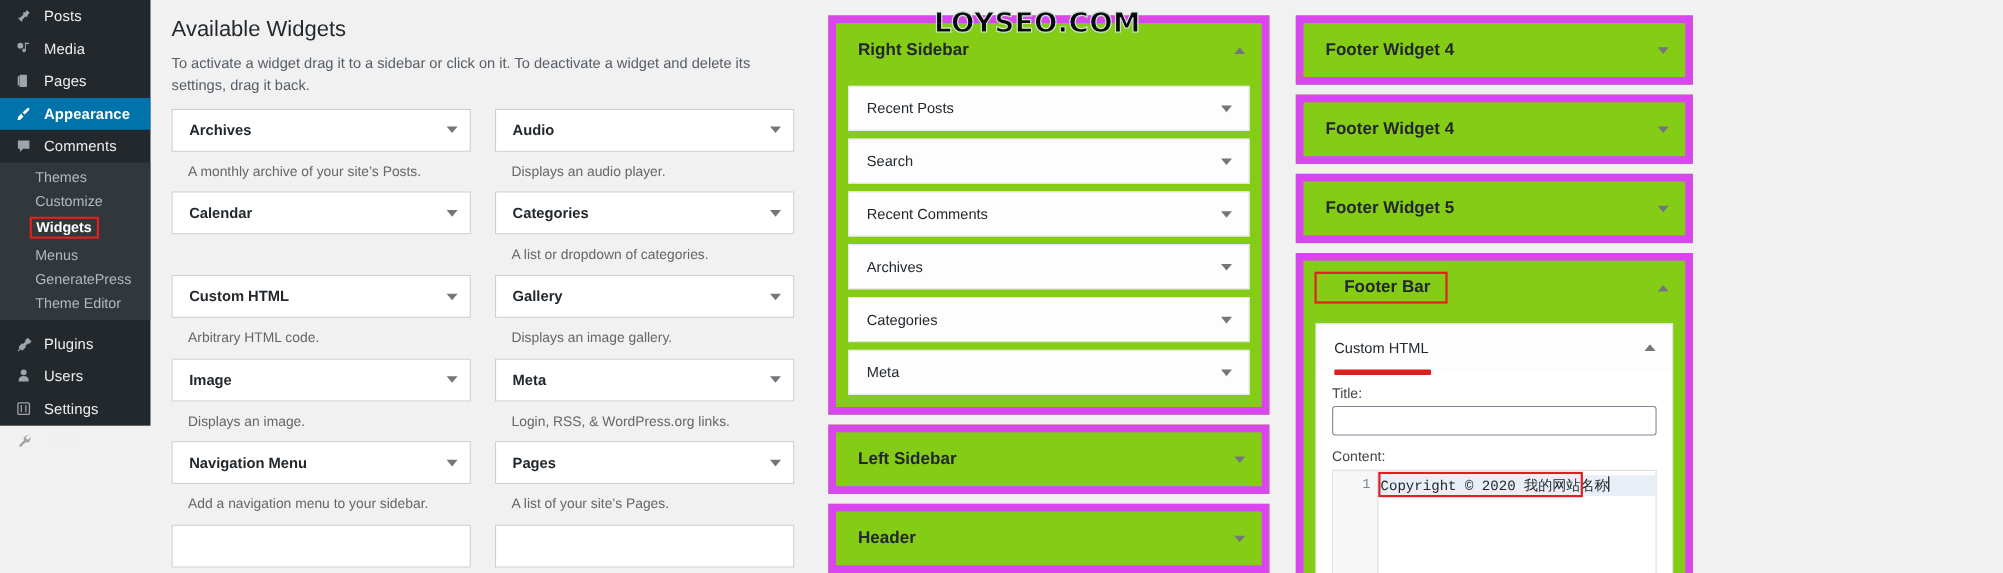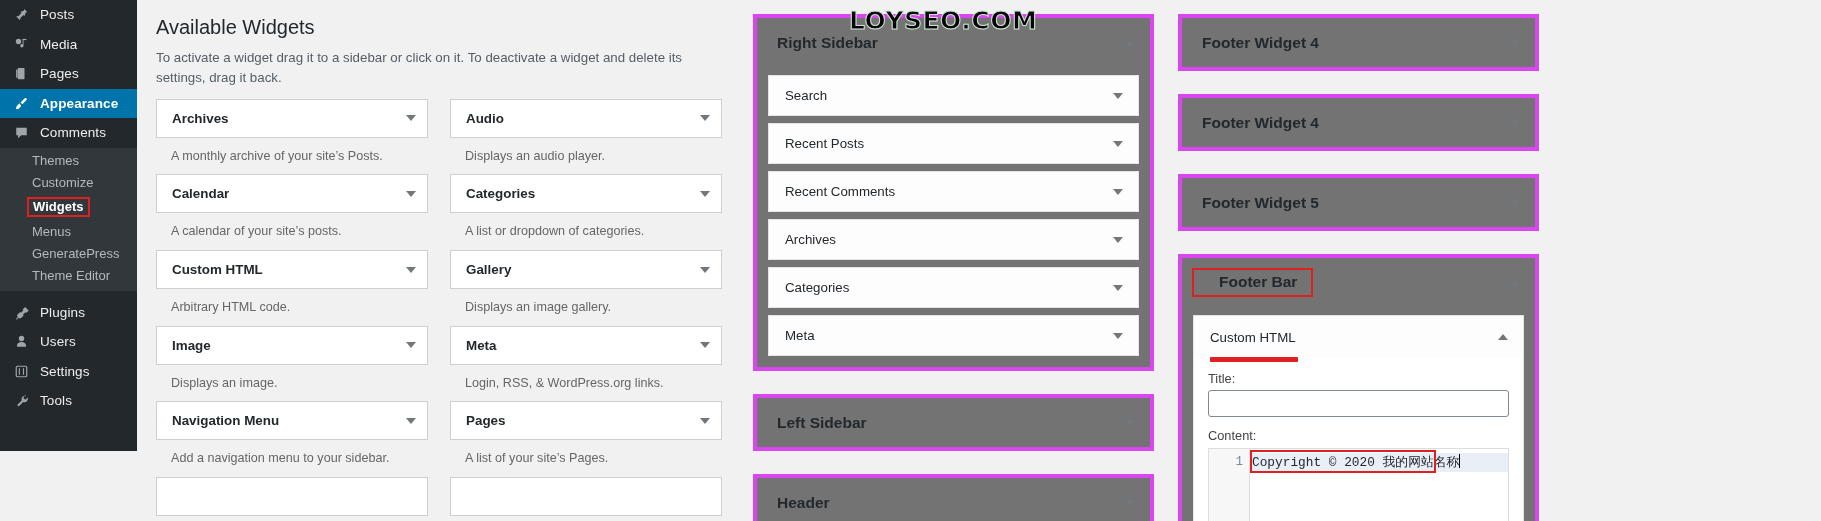--- a/index.html
+++ b/index.html
@@ -6,21 +6,21 @@
   html, body {
     width: 1821px; height: 521px;
     overflow: hidden;
     font-family: "Liberation Sans", "DejaVu Sans", sans-serif;
     background: #f1f1f1;
   }
   .screen { position: relative; width: 1821px; height: 521px; display: flex; }
 
   
   .adminmenu {
-    width: 137px; flex: 0 0 137px; height: 451px;
+    width: 137px; flex: 0 0 137px; height: 387px;
     background: #23282d; color: #eee;
     position: relative;
   }
   .menu-item {
     display: flex; align-items: center;
     height: 29.5px; padding-left: 11px;
     font-size: 13.5px; color: #eee; letter-spacing: .1px;
   }
   .menu-item .mi-ico {
     width: 20px; flex: 0 0 20px; margin-right: 9px;
@@ -100,22 +100,22 @@
     font-size: 12.6px; color: #666; line-height: 1;
     padding: 12px 0 12px 15px;
   }
 
   
   .col-side { padding-top: 14px; }
   .col-sidebars  { width: 412px; flex: 0 0 412px; padding-left: 11px; }
   .col-footers   { width: 400px; flex: 0 0 400px; padding-left: 24px; padding-right: 15px; }
 
   .panel {
-    background: #737373; border: 4px solid #d946ef;
-    margin-bottom: 23px;
+    background: #84cc16; border: 7px solid #d946ef;
+    margin-bottom: 9px;
   }
   .panel-head {
     height: 49px; display: flex; align-items: center;
     padding: 0 15px 0 20px; position: relative;
   }
   .panel-head .ptitle {
     flex: 1 1 auto; font-size: 15.5px; font-weight: 600; color: #23282d;
   }
   .panel-body { padding: 8px 11px 11px 11px; }
 
@@ -330,21 +330,20 @@
             <span class="chev"></span>
           </div>
           <div class="wdesc">Displays an audio player.</div>
         </div>
 
         <div class="wcell">
           <div class="widget-box">
             <span class="wname">Calendar</span>
             <span class="chev"></span>
           </div>
-          <div class="wdesc">A calendar of your site’s posts.</div>
         </div>
 
         <div class="wcell">
           <div class="widget-box">
             <span class="wname">Categories</span>
             <span class="chev"></span>
           </div>
           <div class="wdesc">A list or dropdown of categories.</div>
         </div>
 
@@ -408,25 +407,25 @@
 
     <section class="col-side col-sidebars">
 
       <div class="panel open">
         <div class="panel-head">
           <span class="ptitle">Right Sidebar</span>
           <span class="chev up"></span>
         </div>
         <div class="panel-body">
           <div class="subwidget">
+            <span class="swname">Recent Posts</span>
+            <span class="chev"></span>
+          </div>
+          <div class="subwidget">
             <span class="swname">Search</span>
-            <span class="chev"></span>
-          </div>
-          <div class="subwidget">
-            <span class="swname">Recent Posts</span>
             <span class="chev"></span>
           </div>
           <div class="subwidget">
             <span class="swname">Recent Comments</span>
             <span class="chev"></span>
           </div>
           <div class="subwidget">
             <span class="swname">Archives</span>
             <span class="chev"></span>
           </div>

